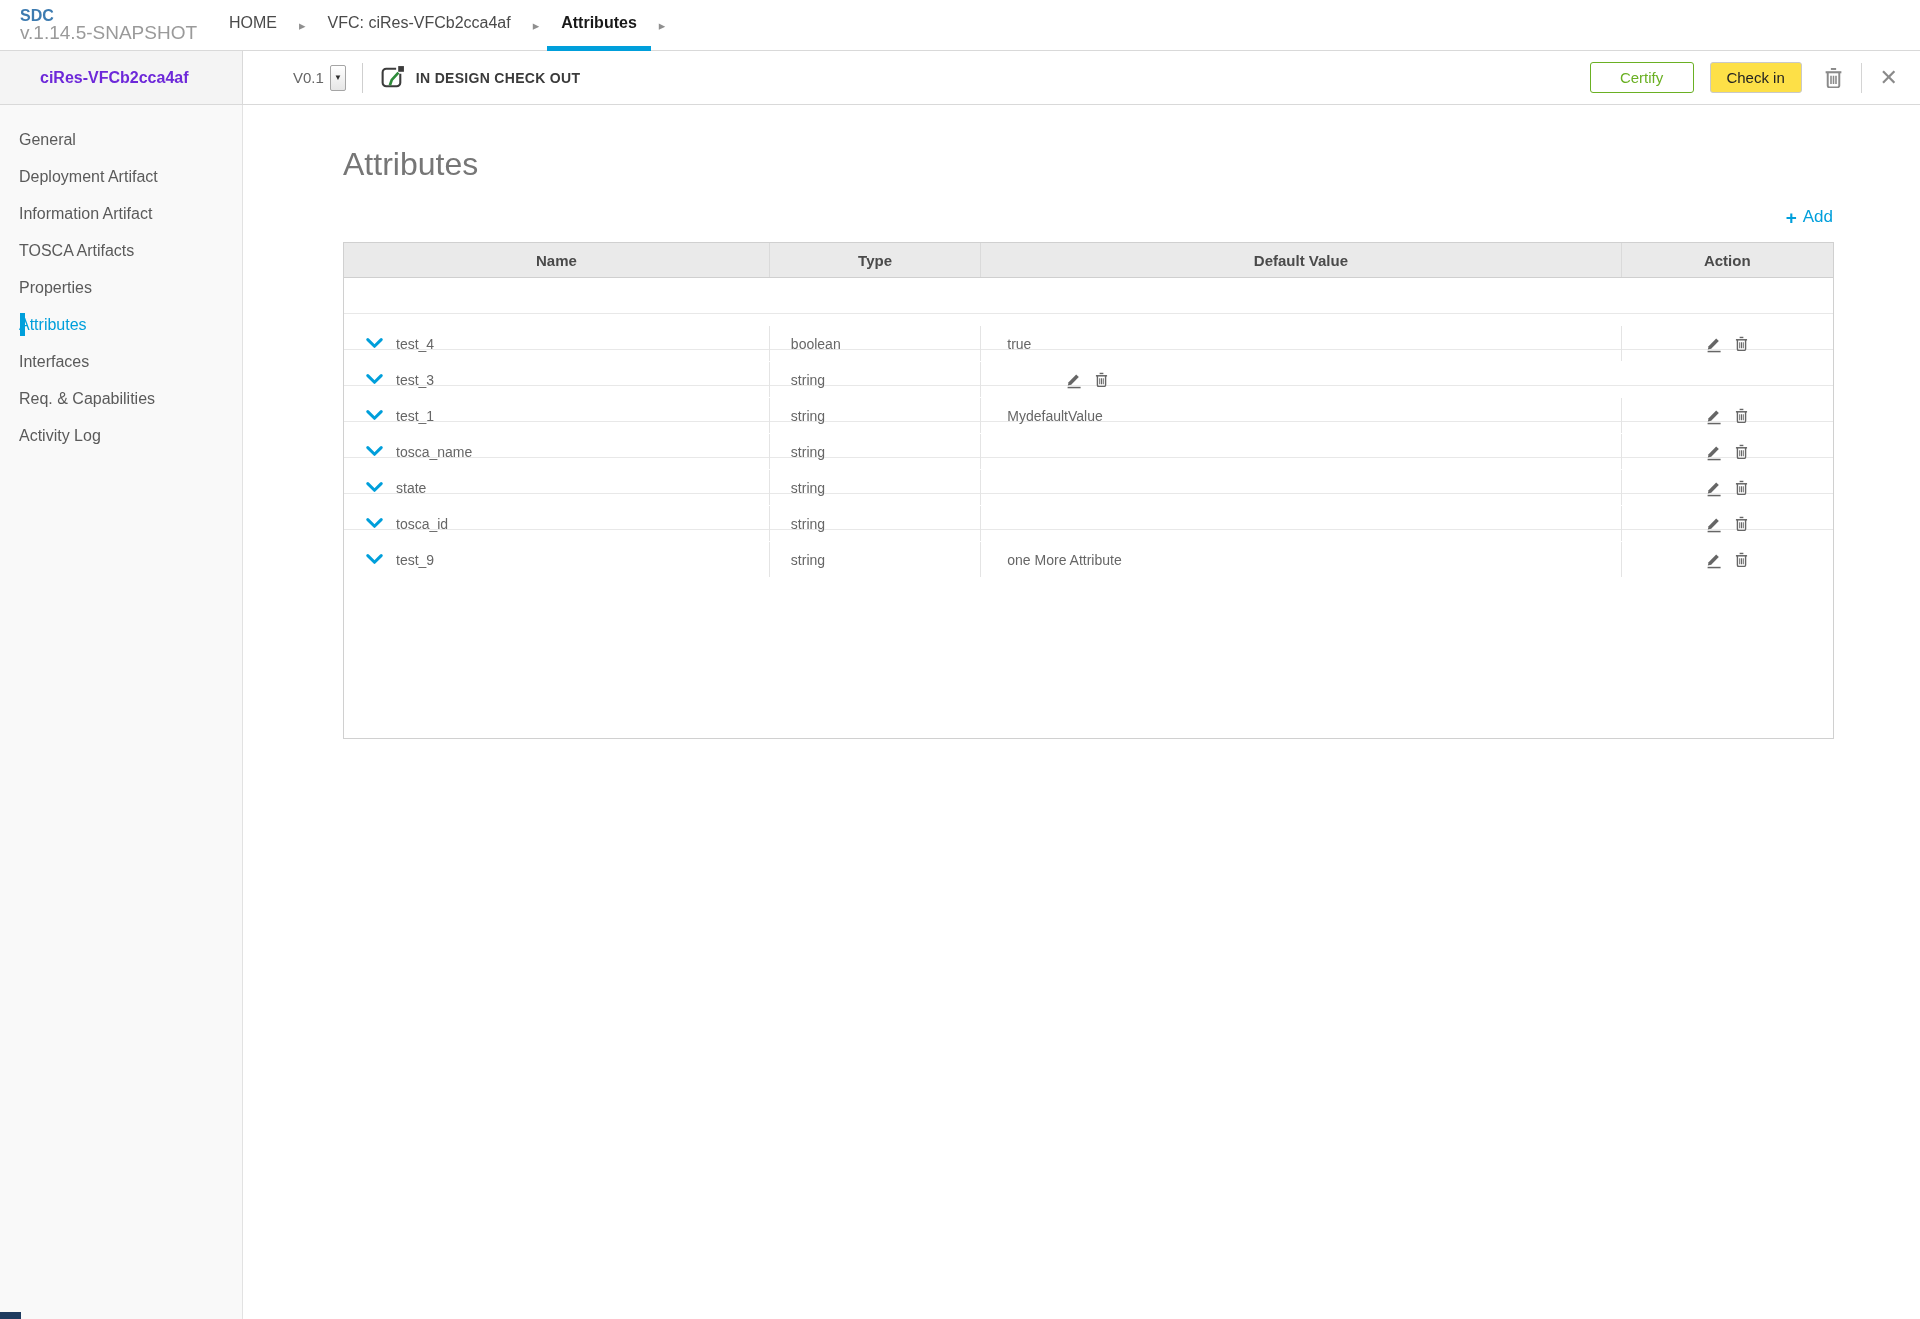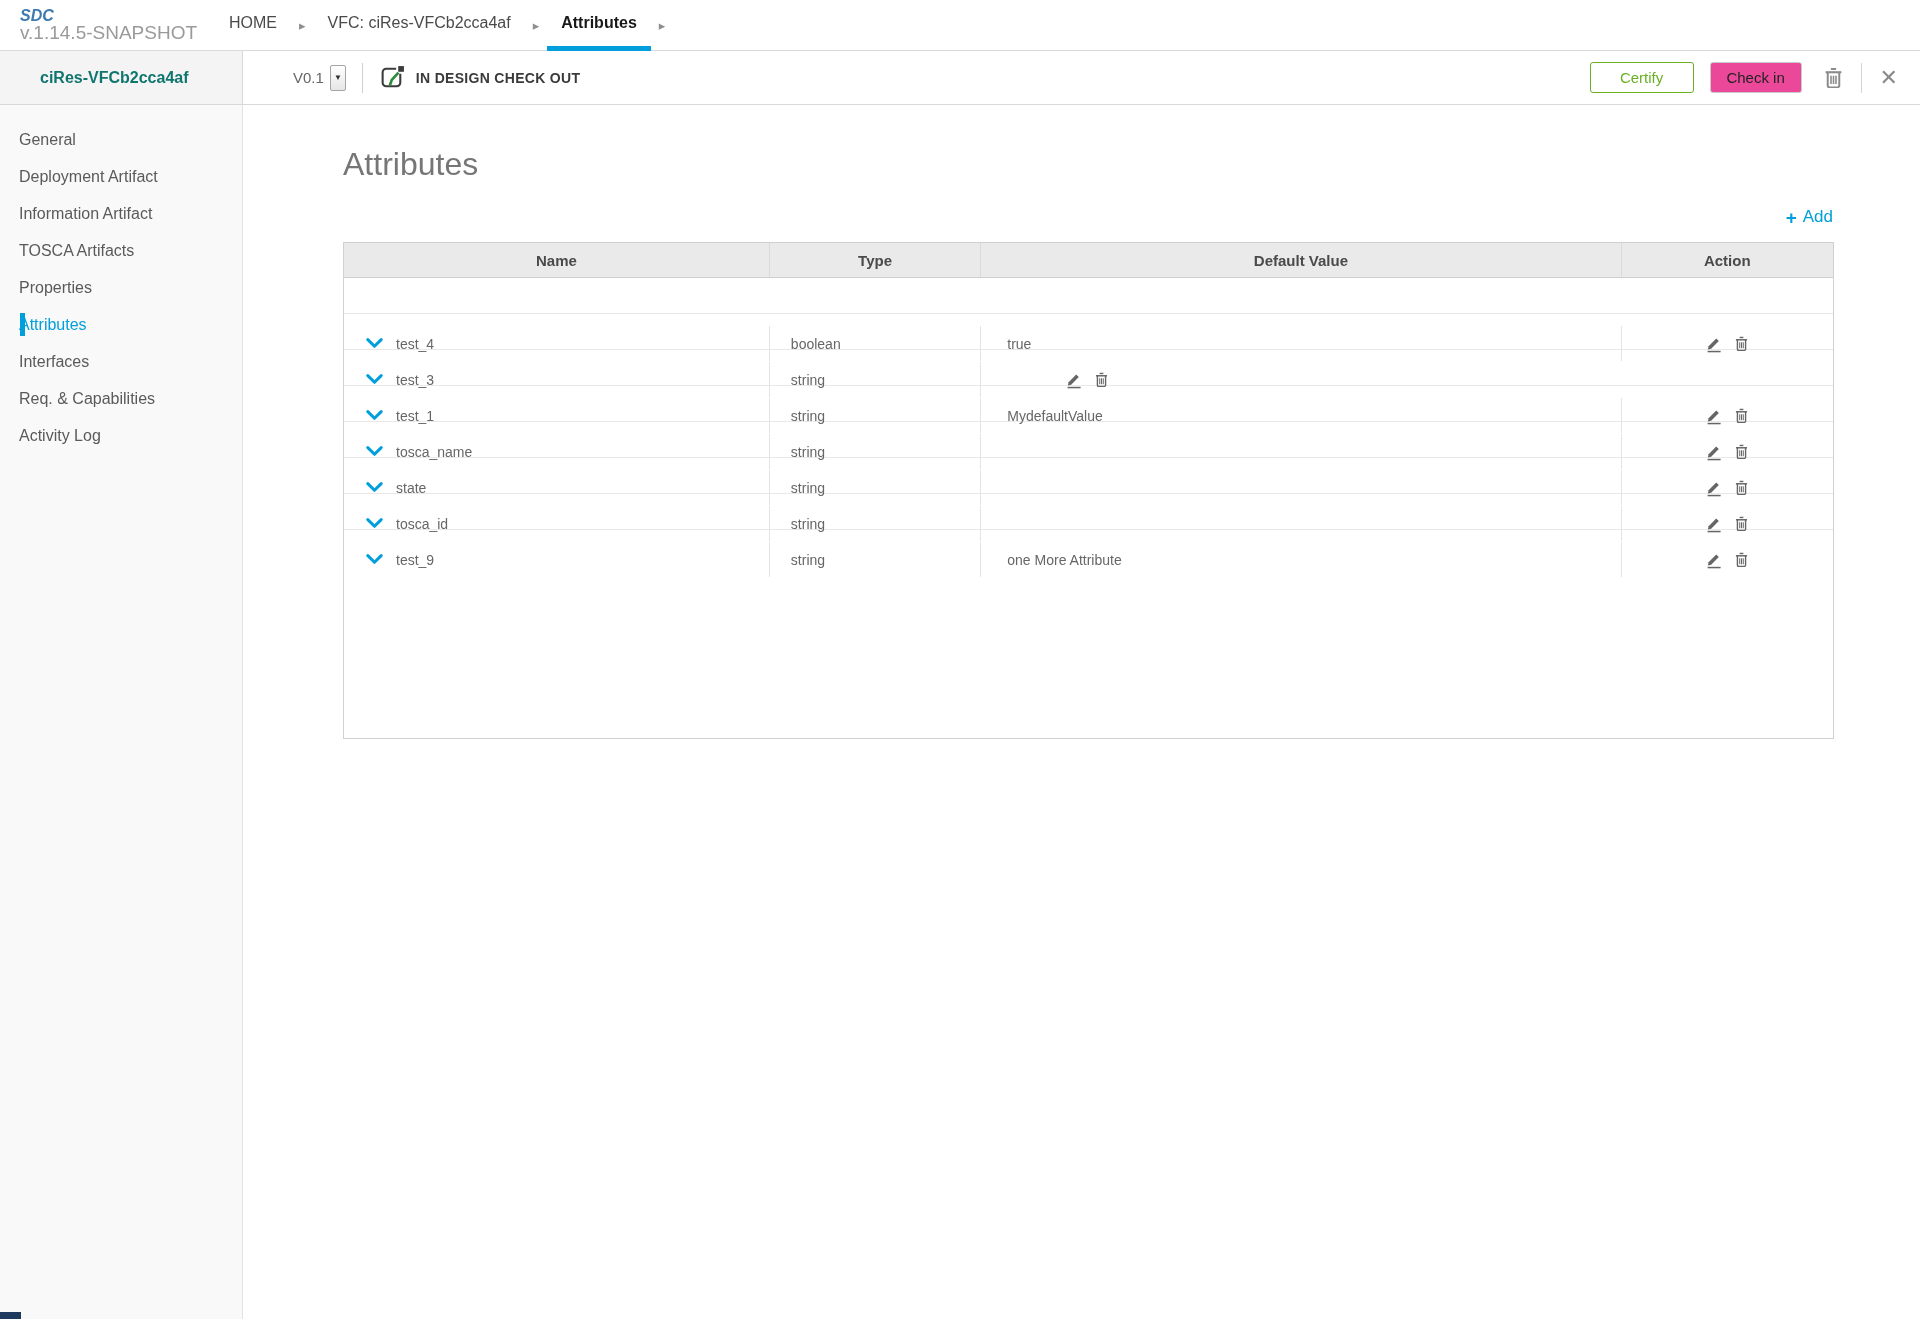--- a/index.html
+++ b/index.html
@@ -3,50 +3,50 @@
 <meta charset="utf-8">
 <style>
   * { margin:0; padding:0; box-sizing:border-box; }
   html,body { width:1920px; height:1319px; background:#fff; overflow:hidden;
               font-family:"Liberation Sans", sans-serif; }
 
   
   .topbar { height:51px; display:flex; align-items:stretch; background:#fff;
             border-bottom:1px solid #d9d9d9; }
   .logo-block { width:215px; padding:7px 0 0 20px; cursor:pointer; }
-  .logo-main { color:#3d7bb0; font-size:16px; font-weight:700; line-height:18px;font-style:italic; }
+  .logo-main { color:#3d7bb0; font-size:16px; font-weight:700; line-height:18px; }
   .logo-version { color:#9a9a9a; font-size:19px; line-height:16px; }
   .tabs { display:flex; align-items:stretch; }
   .tab { display:flex; align-items:center; padding:0 14px; font-size:16px;
          color:#4a4a4a; cursor:pointer; border-bottom:5px solid transparent;
          margin-bottom:-1px; white-space:nowrap; }
   .tab.active { font-weight:700; color:#191919; border-bottom-color:#009fdb; }
   .crumb-arrow { display:flex; align-items:center; color:#8f8f8f; font-size:13px;
                  padding:0 8px; }
 
   
   .subbar { height:54px; display:flex; align-items:stretch; border-bottom:1px solid #d9d9d9; }
   .entity-head { width:243px; background:#f4f4f4; border-right:1px solid #d9d9d9;
                  display:flex; align-items:center; padding-left:40px; }
-  .entity-name { font-size:16px; font-weight:700; color:#0f766e; }
+  .entity-name { font-size:16px; font-weight:700; color:#6d28d9; }
   .subbar-right { flex:1; display:flex; align-items:center; padding:0 18px 0 50px; }
   .version-label { font-size:15px; color:#666; }
   .version-stepper { width:16px; height:26px; margin-left:6px; border:1px solid #a5a5a5;
                      background:linear-gradient(#ffffff,#e6e6e6); display:flex; flex-direction:column;
                      align-items:center; justify-content:center; cursor:pointer; border-radius:2px; }
   .version-stepper span { font-size:8px; color:#2d2d2d; line-height:7px; }
   .v-divider { width:1px; height:30px; background:#cfcfcf; margin:0 16px; }
   .status-icon { display:flex; align-items:center; }
   .status-text { margin-left:10px; font-size:14px; font-weight:700; color:#3a3a3a;
                  letter-spacing:.3px; }
   .subbar-spacer { flex:1; }
   .btn { height:31px; border-radius:3px; font-size:15px; cursor:pointer;
          font-family:"Liberation Sans", sans-serif; }
   .btn-certify { width:104px; background:#fff; border:1px solid #6ab023; color:#6ab023; }
-  .btn-checkin { width:92px; background:#ec4899; border:1px solid #c9c9c9; color:#222;
+  .btn-checkin { width:92px; background:#fde047; border:1px solid #c9c9c9; color:#222;
                  margin-left:16px; }
   .iconbtn { background:none; border:none; cursor:pointer; display:flex; align-items:center;
              padding:4px; }
   .top-trash { margin-left:18px; }
   .r-divider { width:1px; height:30px; background:#d4d4d4; margin:0 14px; }
   .close-x { font-size:22px; color:#8a8a8a; line-height:20px; }
 
   
   .body-wrap { display:flex; height:1214px; }
   .sidebar { width:243px; background:#f9f9f9; border-right:1px solid #e2e2e2; padding-top:16px; }

